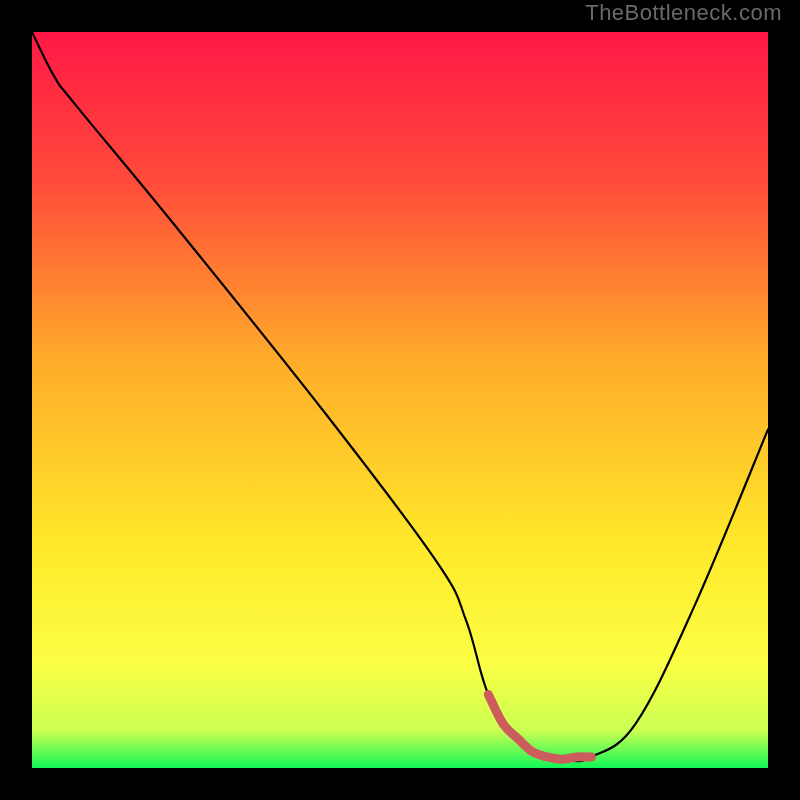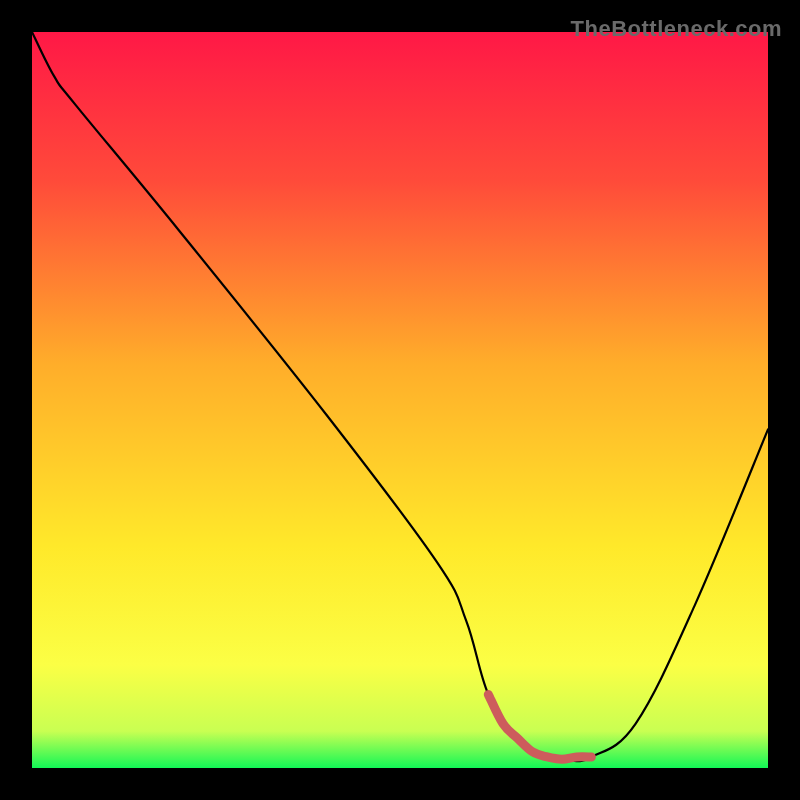--- a/index.html
+++ b/index.html
@@ -12,25 +12,25 @@
     font-family: Arial, Helvetica, sans-serif;
   }
   .frame {
     position: relative;
     width: 800px;
     height: 800px;
     background: #000;
   }
   .watermark {
     position: absolute;
-    top: 16px;
+    top: 0;
     right: 18px;
     color: #6a6a6a;
     font-size: 22px;
-    font-weight: 700;
+    font-weight: 400;
     letter-spacing: 0.5px;
     z-index: 10;
   }
   .plot-area {
     position: absolute;
     left: 32px;
     top: 32px;
     width: 736px;
     height: 736px;
     overflow: hidden;

